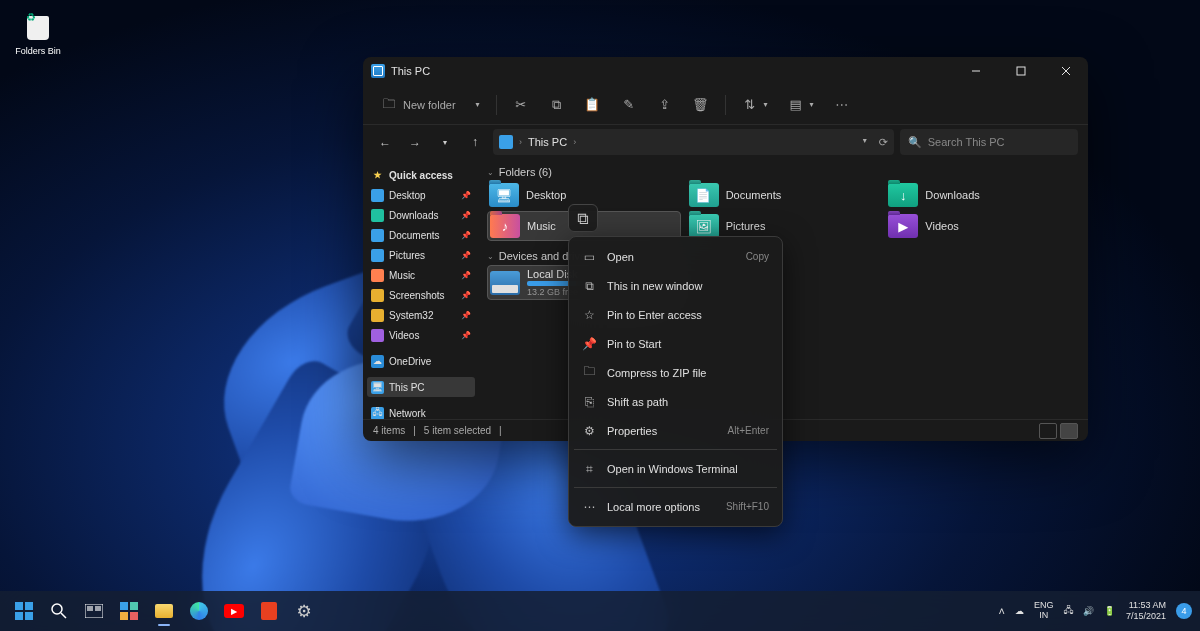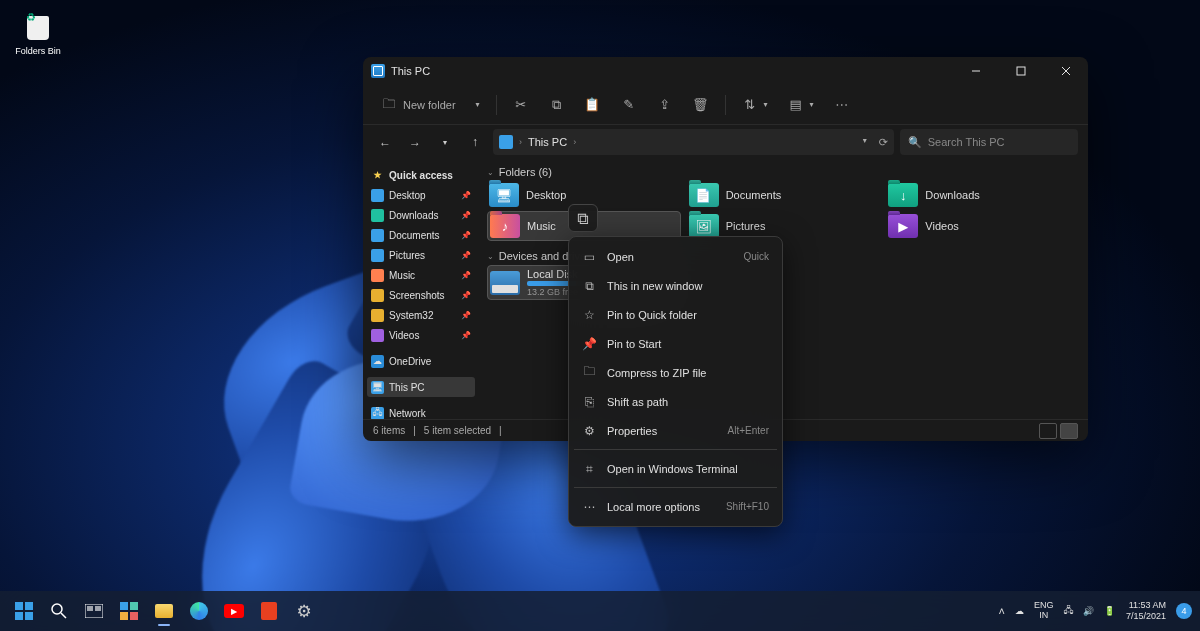--- a/index.html
+++ b/index.html
@@ -329,48 +329,48 @@
                 <div></div>
               </div>
             <span class="dfree">13.2 GB free</span>
           </div>
         </div>
       </div>
     </div>
   </div>
 
   <div class="statusbar">
-    <span>6 items</span>
+    <span>4 items</span>
     <span>|</span>
     <span>5 item selected</span>
     <span>|</span>
     <div class="vbtns">
       <div class="vbtn"></div>
       <div class="vbtn" style="background:#444"></div>
     </div>
   </div>
 </div>
 
 <div class="ctxwrap">
   <div class="minitoolbar">
     <div class="mtb">⧉</div>
   </div>
   <div class="ctxmenu" id="ctxmenu">
       <div class="citem">
         <span class="cico">▭</span>
         <span>Open</span>
-        <span class="short">Quick</span>
+        <span class="short">Copy</span>
       </div>
       <div class="citem">
         <span class="cico">⧉</span>
         <span>This in new window</span>
       </div>
       <div class="citem">
         <span class="cico">☆</span>
-        <span>Pin to Quick folder</span>
+        <span>Pin to Enter access</span>
       </div>
       <div class="citem">
         <span class="cico">📌</span>
         <span>Pin to Start</span>
       </div>
       <div class="citem">
         <span class="cico">🗀</span>
         <span>Compress to ZIP file</span>
       </div>
       <div class="citem">

